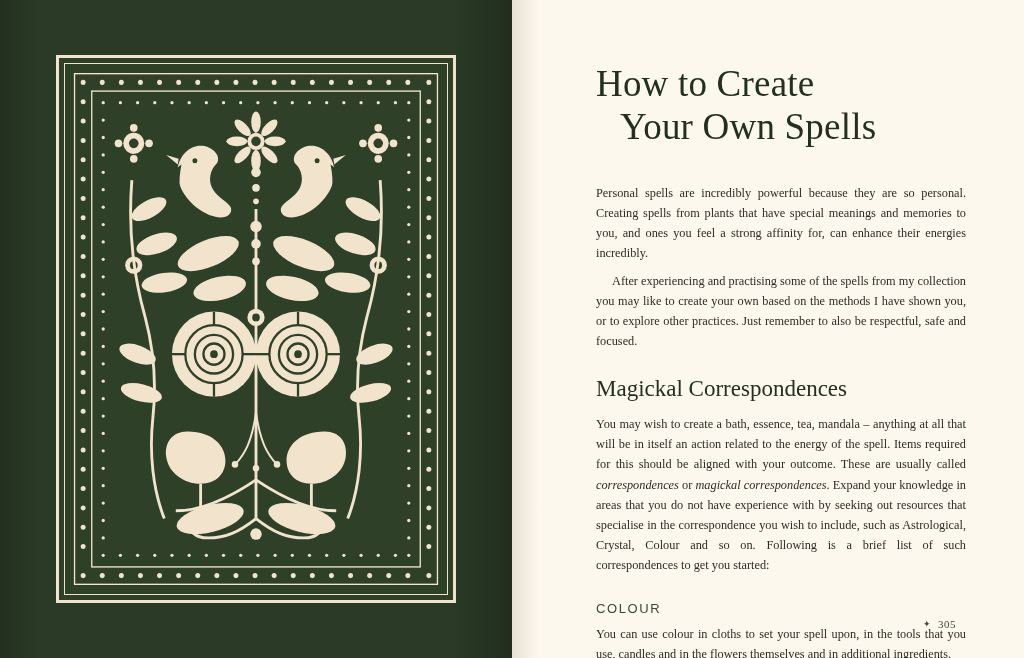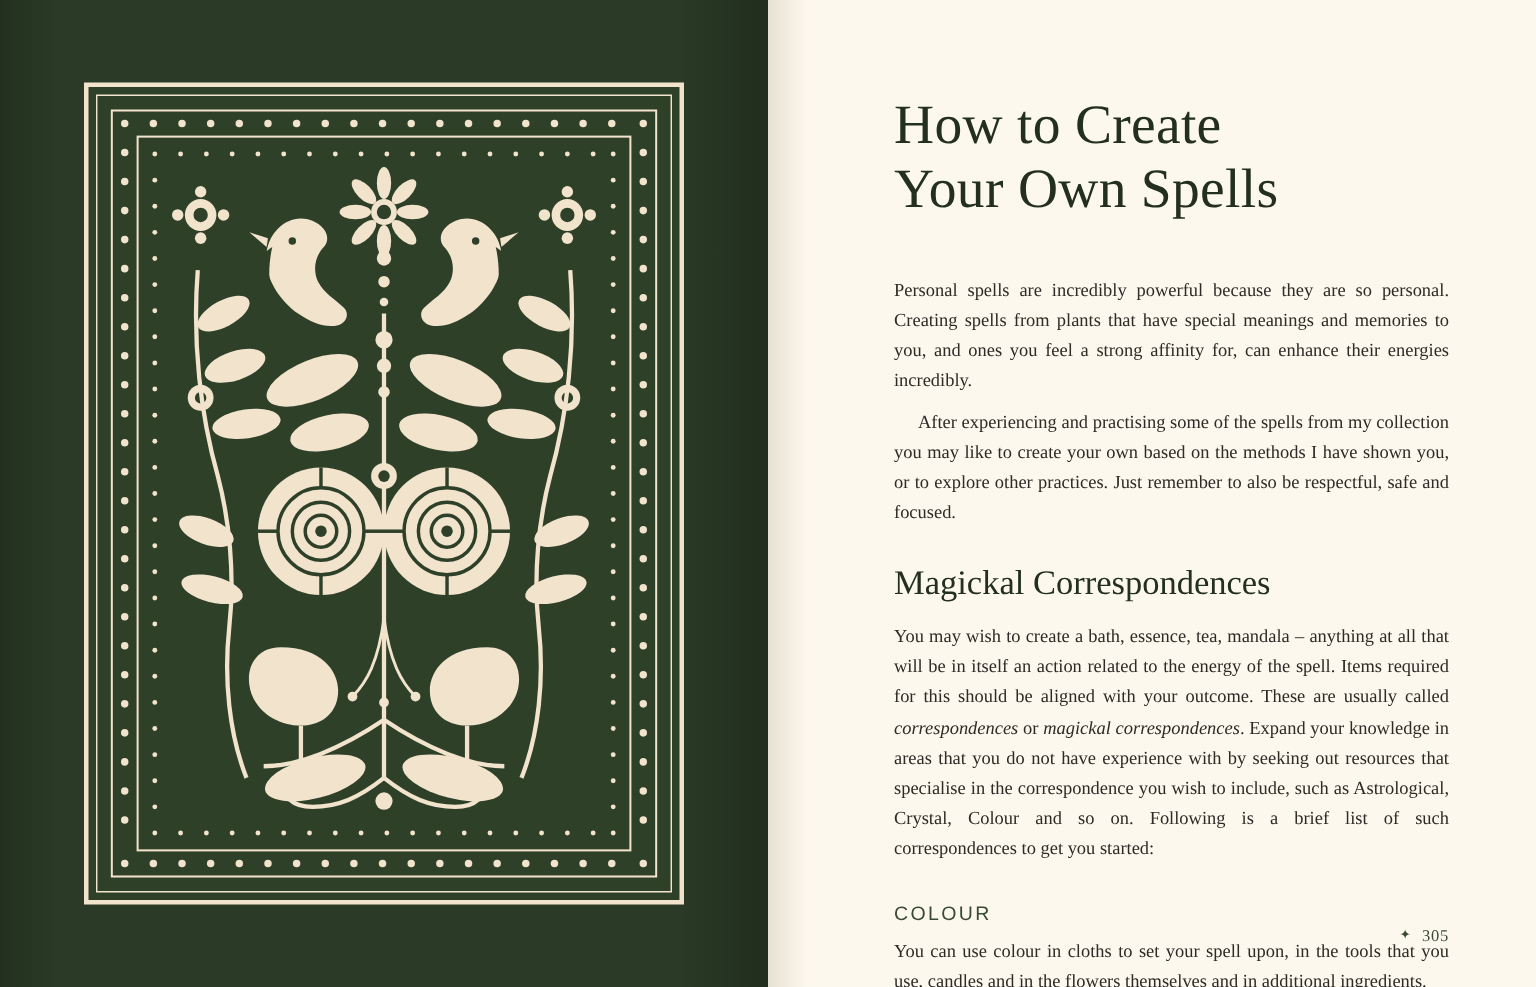--- a/index.html
+++ b/index.html
@@ -85,21 +85,21 @@
 
   h1.title {
     font-family: "Liberation Serif", serif;
     font-weight: normal;
     color: #23301f;
     font-size: 37px;
     line-height: 1.17;
     letter-spacing: 0.2px;
     margin: 0 0 34px 0;
   }
-  h1.title .l2 { display: block; }
+  h1.title .l2 { display: block; margin-left: 24px; }
 
   p.body {
     color: #2c2b25;
     font-size: 12.3px;
     line-height: 1.63;
     margin: 0;
     text-align: justify;
     font-family: Liberation Serif, serif;
   }
   p.body + p.body { text-indent: 16px; margin-top: 8px; }
@@ -128,21 +128,21 @@
     font-size: 12.3px;
     line-height: 1.63;
     padding-left: 18px;
     text-indent: -18px;
     margin: 0;
   }
   em { font-style: italic; }
 
   .folio {
     position: absolute;
-    right: 58px;
+    right: 68px;
     bottom: 28px;
     font-size: 11px;
     color: #3a4a33;
     letter-spacing: 0.5px;
   }
   .folio .orn { margin-right: 7px; font-size: 9px; vertical-align: 1px; }
 </style>
 </head>
 <body>
 

